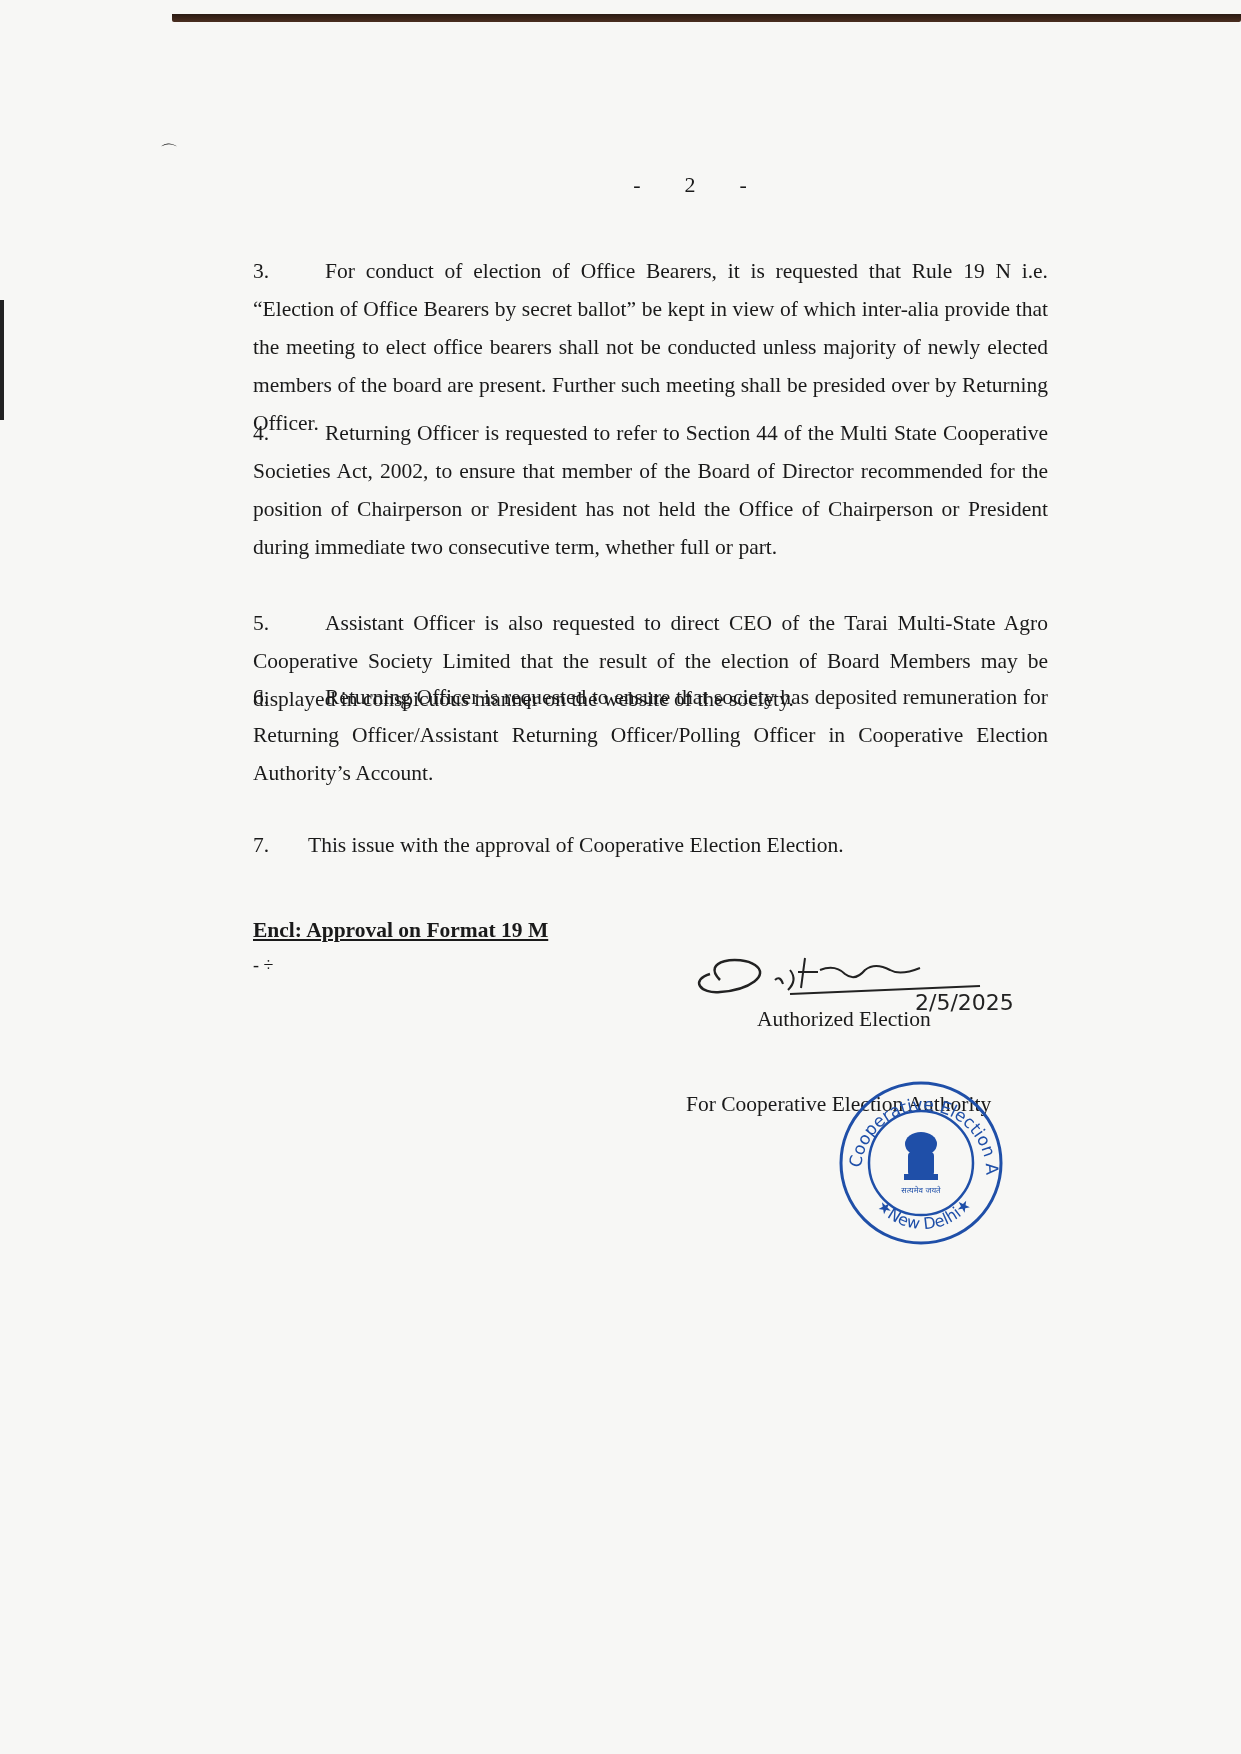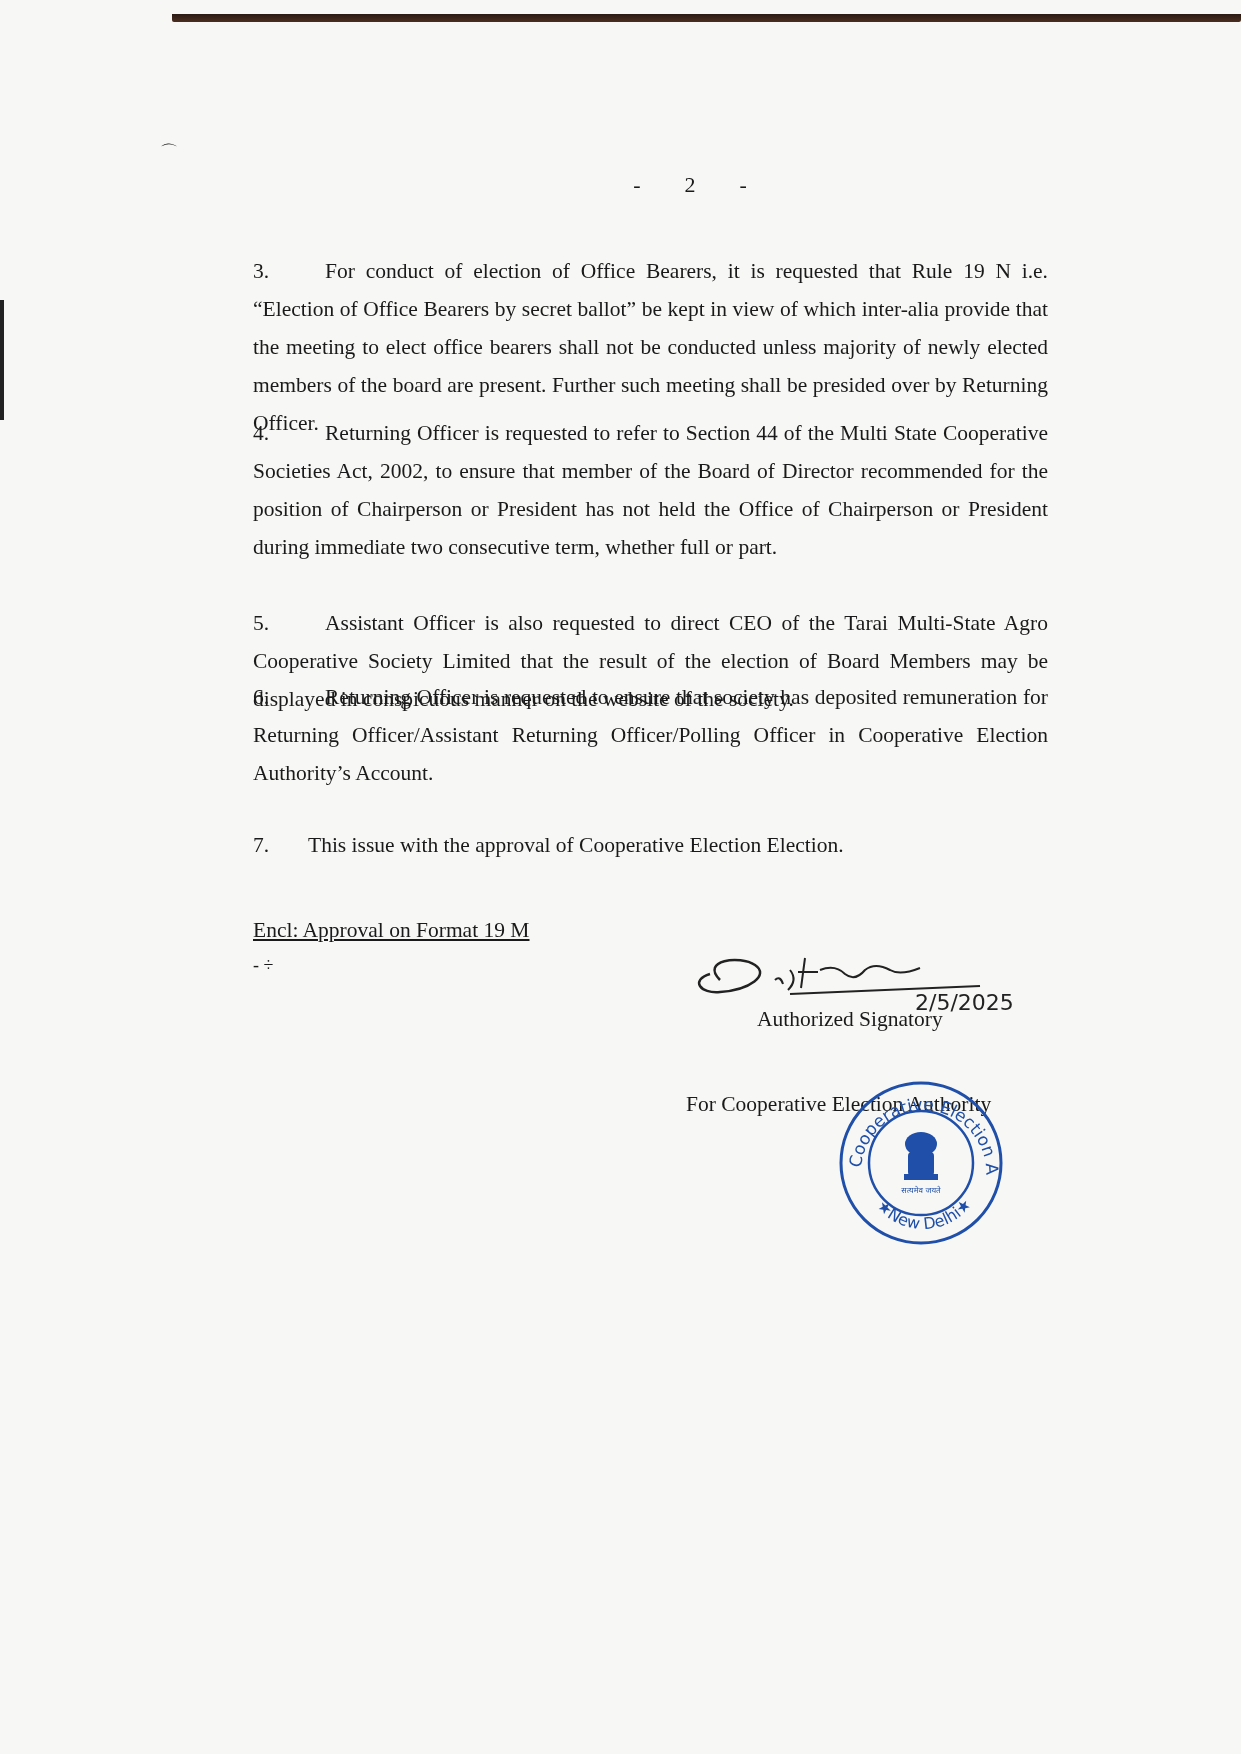--- a/index.html
+++ b/index.html
@@ -4,21 +4,21 @@
 <style>
   html,body{margin:0;padding:0;}
   body{width:1241px;height:1754px;background:#f7f7f5;position:relative;overflow:hidden;font-family:"Liberation Serif","DejaVu Serif",serif;color:#1a1a1a;}
   .topbar{position:absolute;left:172px;top:14px;width:1069px;height:8px;background:linear-gradient(to bottom,#2a1a12,#4a2e20);border-radius:0 0 2px 2px;}
   .leftedge{position:absolute;left:0;top:300px;width:4px;height:120px;background:#222;}
   .pagenum{position:absolute;left:600px;top:172px;font-size:22px;width:180px;text-align:center;}
   .pagenum span{margin:0 22px;}
   .para{position:absolute;left:253px;width:795px;font-size:21.5px;line-height:38px;text-align:justify;}
   .para .num{display:inline-block;width:72px;}
   .p7 .num{width:55px;}
-  .encl{position:absolute;left:253px;top:918px;font-size:21.5px;text-decoration:underline;}
+  .encl{position:absolute;left:253px;top:918px;font-size:21.5px;text-decoration:underline;font-weight:bold;}
   .dashes{position:absolute;left:253px;top:955px;font-size:18px;}
   .sig{position:absolute;left:680px;top:950px;width:380px;height:70px;}
   .auth1{position:absolute;left:757px;top:1007px;font-size:21.5px;}
   .auth2{position:absolute;left:686px;top:1092px;font-size:21.5px;}
   .stamp{position:absolute;left:836px;top:1078px;width:170px;height:170px;}
   .corner{position:absolute;left:160px;top:140px;font-size:18px;}
 </style>
 </head>
 <body>
 
@@ -40,21 +40,21 @@
 <div class="dashes">-       ÷</div>
 
 <svg class="sig" viewBox="0 0 380 70">
   <path d="M40 30 C 20 10, 60 5, 75 15 C 90 25, 70 40, 40 42 C 20 44, 10 30, 30 24" fill="none" stroke="#222" stroke-width="2.5"></path>
   <path d="M95 30 q5 -5 8 4" fill="none" stroke="#222" stroke-width="2"></path>
   <path d="M110 20 q8 10 -2 20 M118 22 l20 0 M125 8 l-4 30 M140 20 q15 -6 25 4 q10 8 20 -4 q10 -8 25 0 q10 6 30 -2" fill="none" stroke="#222" stroke-width="2"></path>
   <line x1="110" y1="44" x2="300" y2="36" stroke="#222" stroke-width="2"></line>
   <text x="235" y="60" font-family="DejaVu Sans, sans-serif" font-size="22" fill="#222">2/5/2025</text>
 </svg>
 
-<div class="auth1">Authorized Signatory</div>
+<div class="auth1">Authorized Election</div>
 <div class="auth2">For Cooperative Election Authority</div>
 
 <svg class="stamp" viewBox="0 0 170 170">
   <defs>
     <path id="ringTop" d="M 25 90 A 60 60 0 1 1 150 100"></path>
     <path id="ringBottom" d="M 35 120 A 60 60 0 0 0 140 120"></path>
   </defs>
   <circle cx="85" cy="85" r="80" fill="none" stroke="#1f4fa8" stroke-width="3"></circle>
   <circle cx="85" cy="85" r="52" fill="none" stroke="#1f4fa8" stroke-width="2.5"></circle>
   <text font-family="DejaVu Sans, sans-serif" font-size="17" fill="#1f4fa8"><textPath href="#ringTop">Cooperative Election Authority</textPath></text>

